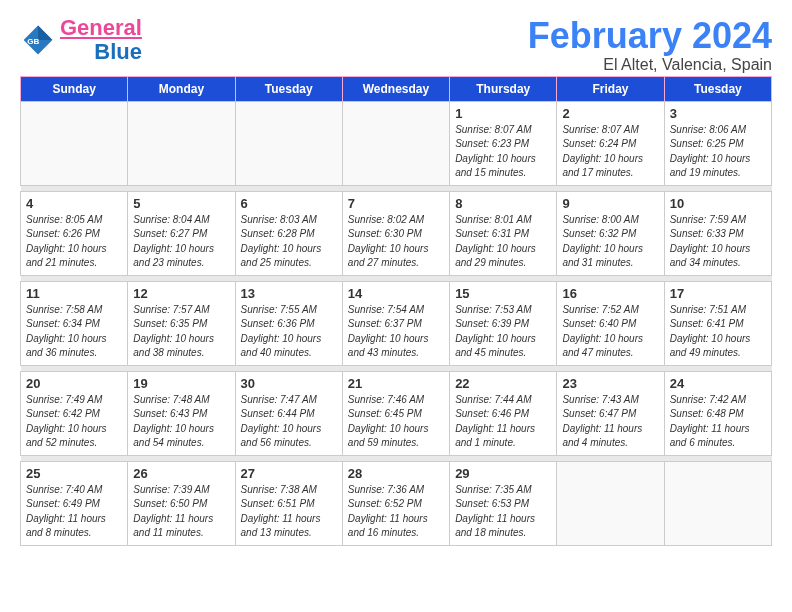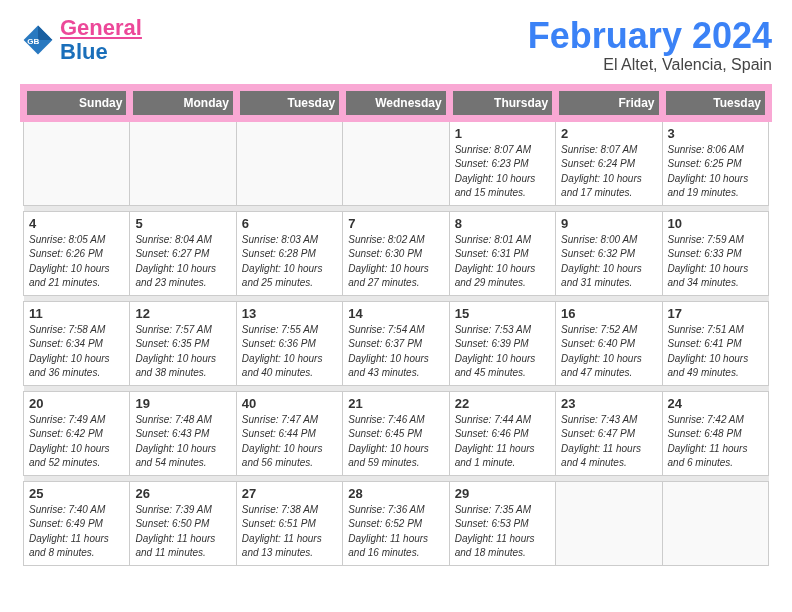--- a/index.html
+++ b/index.html
@@ -10,34 +10,34 @@
       height: 612px;
       overflow: hidden;
     }
     .container {
       padding: 16px 20px 10px 20px;
     }
     .header {
       display: flex;
       justify-content: space-between;
       align-items: flex-start;
-      margin-bottom: 10px;
+      margin-bottom: 2px;
     }
     .logo {
       display: flex;
       align-items: center;
       gap: 4px;
     }
     .logo-text {
       font-size: 22px;
       font-weight: bold;
       line-height: 1.1;
     }
     .logo-general { color: #ec4899; text-decoration: underline; }
-    .logo-blue { color: #1a6fba; }
+    .logo-blue { color: #1a6fba; text-align: right; }
     .logo-icon {
       width: 36px;
       height: 36px;
     }
     .title-block {
       text-align: right;
     }
     .title-block h1 {
       font-size: 36px;
       font-weight: bold;
@@ -48,27 +48,27 @@
       font-size: 16px;
       color: #444;
       font-weight: normal;
     }
     table {
       width: 100%;
       border-collapse: collapse;
       table-layout: fixed;
     }
     thead tr th {
-      background-color: #737373;
+      background-color: #1d4ed8;
       color: #fff;
       font-size: 12px;
       font-weight: bold;
       padding: 5px 4px;
-      text-align: right;
-      border: 7px solid #f9a8d4;
+      text-align: center;
+      border: 1px solid #f9a8d4;
     }
     tbody tr td {
       border: 1px solid #ccc;
       vertical-align: top;
       padding: 4px 5px;
       font-size: 10.5px;
       color: #222;
       height: 80px;
       background: #fff;
     }
@@ -237,21 +237,21 @@
         <tr>
           <td>
             <div class="day-num">20</div>
             <div class="day-info">Sunrise: 7:49 AM<br>Sunset: 6:42 PM<br>Daylight: 10 hours and 52 minutes.</div>
           </td>
           <td>
             <div class="day-num">19</div>
             <div class="day-info">Sunrise: 7:48 AM<br>Sunset: 6:43 PM<br>Daylight: 10 hours and 54 minutes.</div>
           </td>
           <td>
-            <div class="day-num">40</div>
+            <div class="day-num">30</div>
             <div class="day-info">Sunrise: 7:47 AM<br>Sunset: 6:44 PM<br>Daylight: 10 hours and 56 minutes.</div>
           </td>
           <td>
             <div class="day-num">21</div>
             <div class="day-info">Sunrise: 7:46 AM<br>Sunset: 6:45 PM<br>Daylight: 10 hours and 59 minutes.</div>
           </td>
           <td>
             <div class="day-num">22</div>
             <div class="day-info">Sunrise: 7:44 AM<br>Sunset: 6:46 PM<br>Daylight: 11 hours and 1 minute.</div>
           </td>

